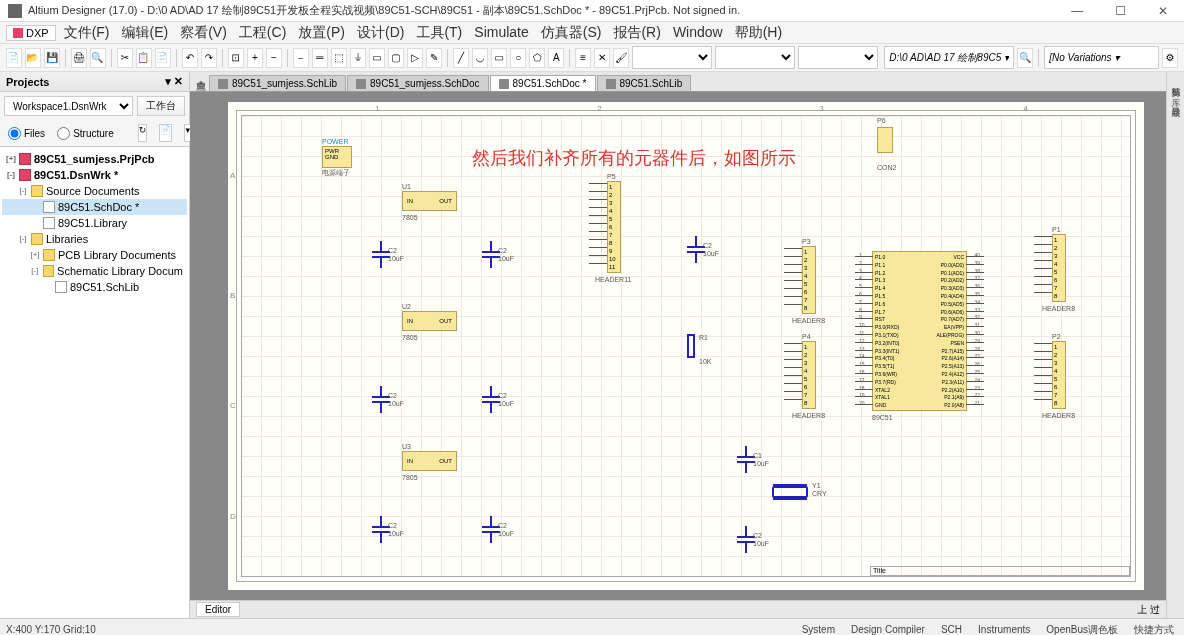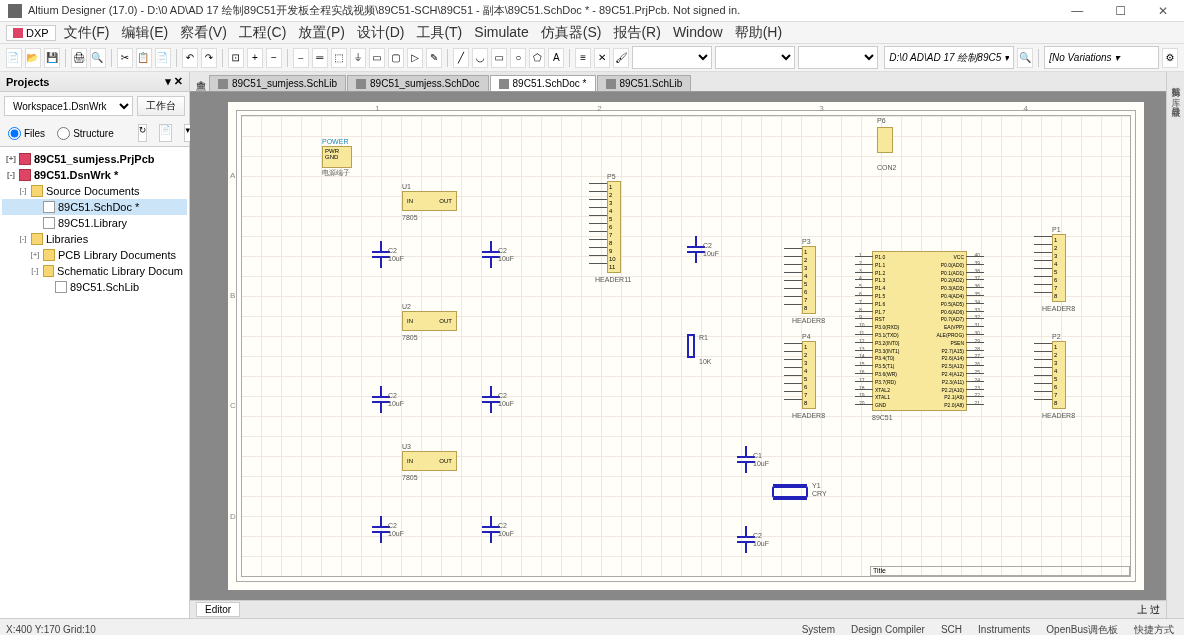--- a/index.html
+++ b/index.html
@@ -265,20 +265,21 @@
 
             <span class="ruler-mark" style="top:-12px;left:15%">1</span>
             <span class="ruler-mark" style="top:-12px;left:40%">2</span>
             <span class="ruler-mark" style="top:-12px;left:65%">3</span>
             <span class="ruler-mark" style="top:-12px;left:88%">4</span>
             <span class="ruler-mark" style="left:-12px;top:12%">A</span>
             <span class="ruler-mark" style="left:-12px;top:38%">B</span>
             <span class="ruler-mark" style="left:-12px;top:62%">C</span>
             <span class="ruler-mark" style="left:-12px;top:86%">D</span>
 
+            <div class="annotation" style="top:30px;left:230px">然后我们补齐所有的元器件后，如图所示</div>
 
             <div class="comp" style="top:30px;left:80px">
               <div class="comp-label" style="top:-8px;color:#28b">POWER</div>
               <div class="comp-box" style="width:30px;height:22px;padding:1px 2px">
                 <div style="font-size:6px">PWR</div>
                 <div style="font-size:6px">GND</div>
               </div>
               <div class="comp-label" style="bottom:-10px">电源端子</div>
             </div>
 

